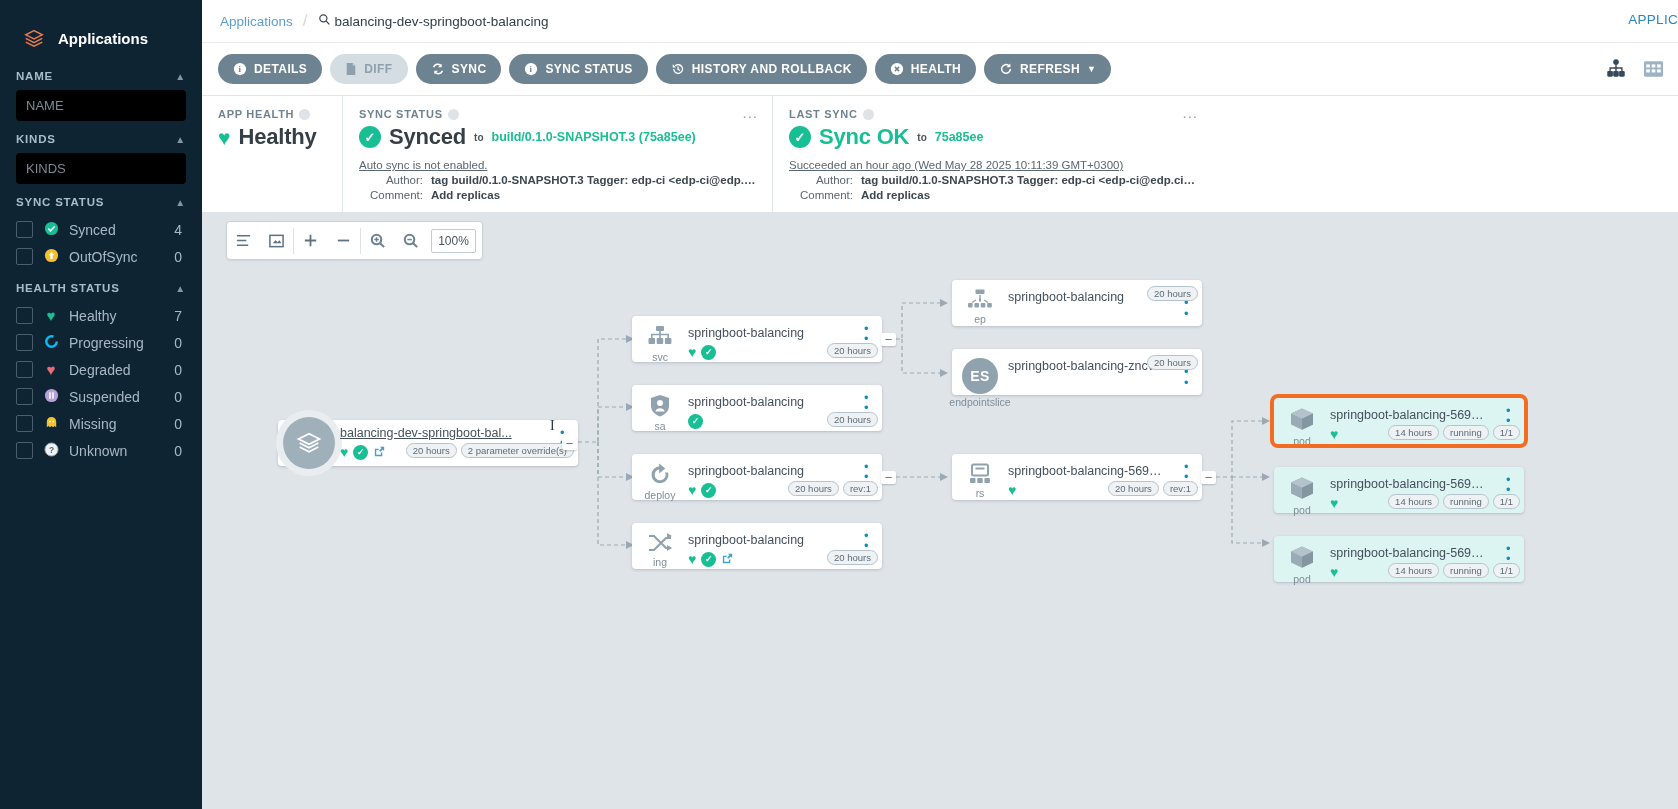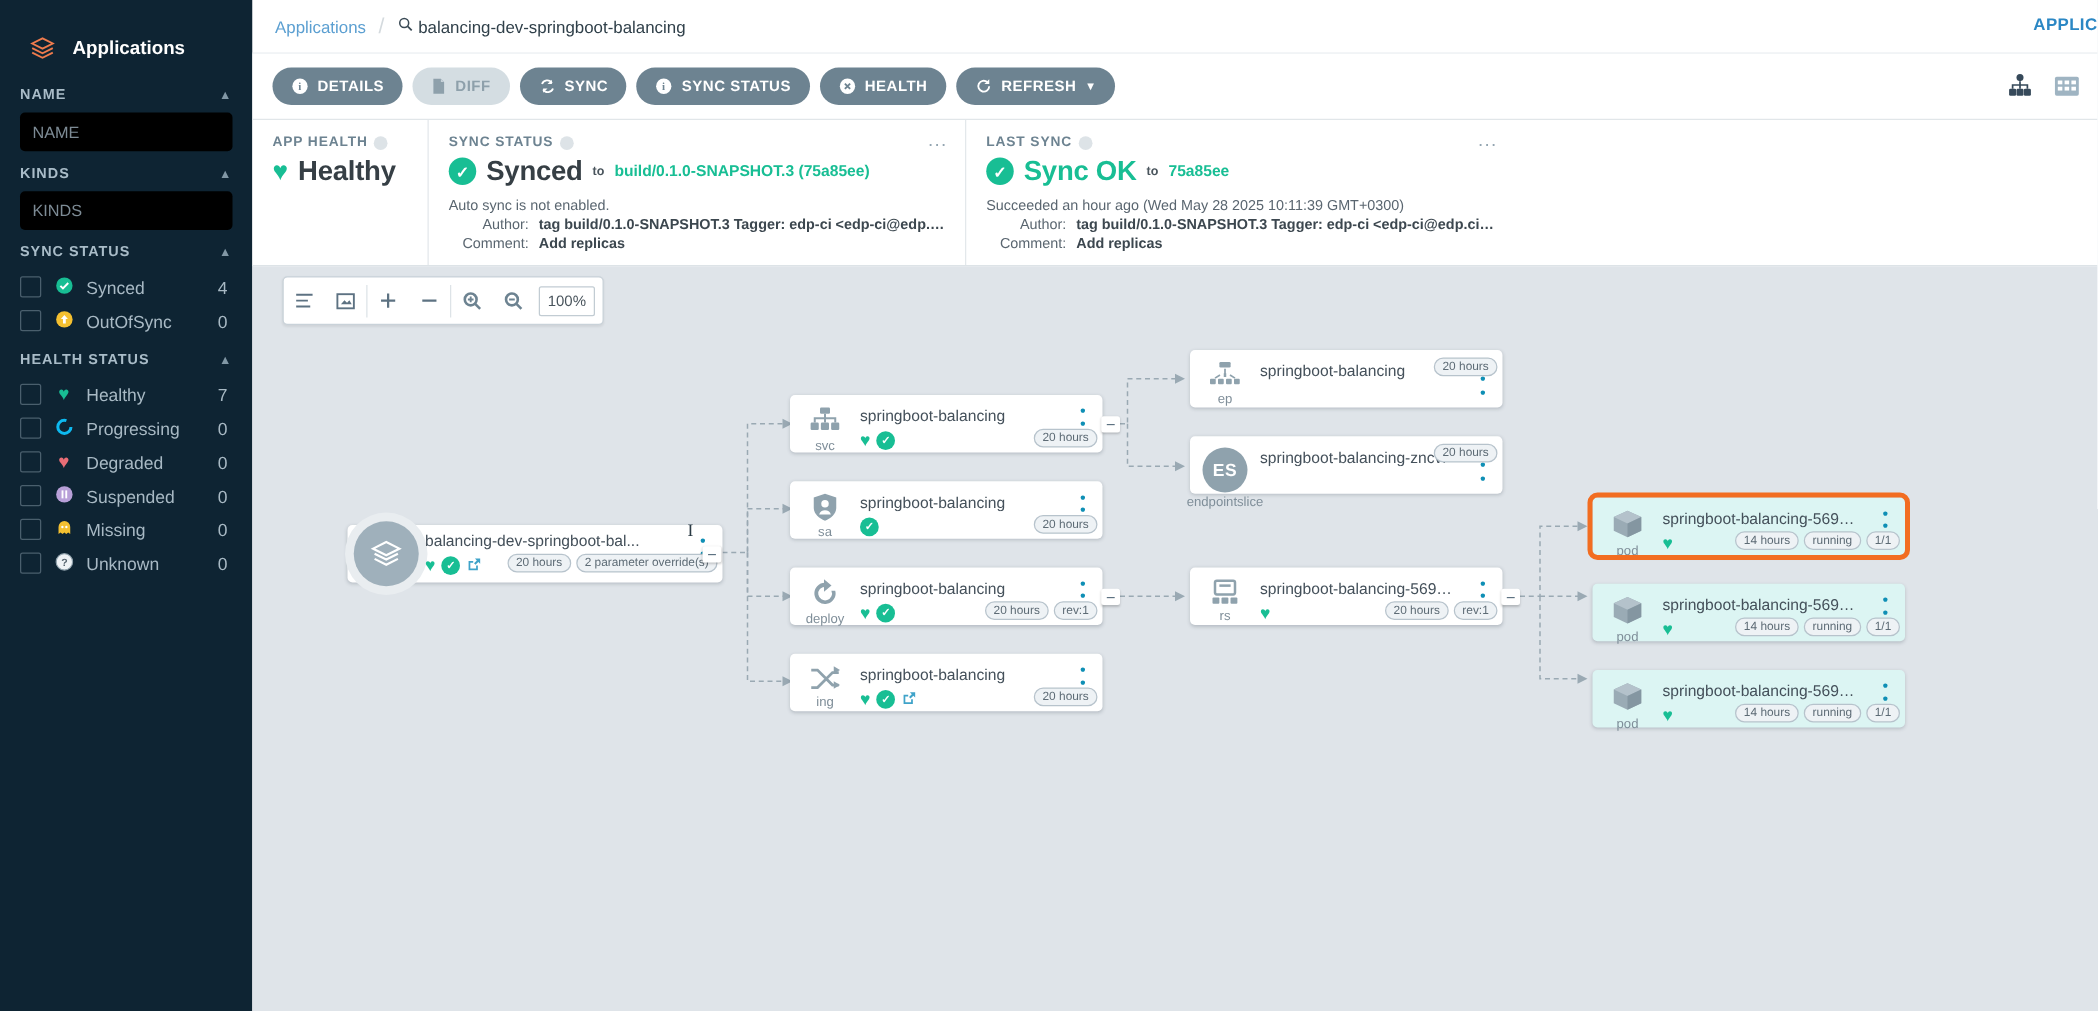--- a/index.html
+++ b/index.html
@@ -90,21 +90,21 @@
   .main { flex: 1; height: 809px; display: flex; flex-direction: column; background: #fff; position: relative; }
 
   .breadcrumb-bar {
     height: 43px; display: flex; align-items: center; padding: 0 18px;
     border-bottom: 1px solid #e8ecef; position: relative; flex: 0 0 43px;
   }
   .bc-link { color: #5b9fd1; font-size: 13.5px; cursor: pointer; }
   .bc-sep { color: #d4dade; margin: 0 10px; font-size: 17px; font-weight: 300; }
   .bc-search-ico { color: #3a4a55; font-size: 13px; margin-right: 4px; }
   .bc-current { color: #30404a; font-size: 13.5px; }
-  .bc-right { position: absolute; right: 0px; top: 12px; color: #2b87c4; font-size: 13.5px; font-weight: bold; letter-spacing: .3px; white-space: nowrap; }
+  .bc-right { position: absolute; right: 0px; top: 12px; color: #2b87c4; font-size: 13.5px; font-weight: normal; letter-spacing: .3px; white-space: nowrap; }
 
   .toolbar {
     height: 53px; display: flex; align-items: center; padding: 0 16px; gap: 8px;
     border-bottom: 1px solid #e1e6e9; position: relative; flex: 0 0 53px; background: #fff;
   }
   .tb-btn {
     display: inline-flex; align-items: center; gap: 7px;
     background: #6d8391; color: #fff; border: none; border-radius: 16px;
     height: 30px; padding: 0 15px; font-size: 12px; font-weight: bold;
     letter-spacing: .4px; cursor: pointer; font-family: "Liberation Sans", sans-serif;
@@ -129,21 +129,21 @@
   .help-dot {
     width: 11px; height: 11px; border-radius: 50%; background: #dde3e7;
     display: inline-block; cursor: pointer;
   }
   .sp-kebab { position: absolute; right: 14px; top: 8px; color: #93a5b1; font-size: 15px; letter-spacing: 1px; cursor: pointer; }
   .sp-main { display: flex; align-items: center; gap: 8px; }
   .sp-big { font-size: 22px; color: #363f45; font-weight: bold; letter-spacing: -.2px; }
   .sp-big.green { color: #18be94; }
   .sp-to { font-size: 10px; color: #4a555d; font-weight: bold; }
   .sp-rev { font-size: 12.5px; color: #18be94; font-weight: bold; }
-  .sp-sub { font-size: 11.5px; color: #5a6670; margin-top: 9px; }
+  .sp-sub { font-size: 11.5px; color: #5a6670; margin-top: 9px; text-decoration: underline; }
   .sp-kv { display: flex; font-size: 11.5px; margin-top: 3px; max-width: 100%; }
   .sp-k { color: #5a6670; width: 64px; text-align: right; flex: 0 0 64px; }
   .sp-v { color: #3c474f; font-weight: bold; margin-left: 8px; overflow: hidden; white-space: nowrap; text-overflow: ellipsis; }
   .heart { color: #18be94; font-size: 21px; line-height: 1; }
   .okcircle {
     width: 22px; height: 22px; border-radius: 50%; background: #18be94;
     display: inline-flex; align-items: center; justify-content: center;
     color: #fff; font-size: 13px; font-weight: bold; flex: 0 0 22px;
   }
 
@@ -393,20 +393,32 @@
         <span>SYNC</span>
       </button>
       <button class="tb-btn">
         <span class="tb-ico">
           <svg width="14" height="14" viewBox="0 0 16 16">
               <circle cx="8" cy="8" r="7" fill="#fff"></circle>
               <text x="8" y="11.6" font-size="10" font-weight="bold" fill="#6d8391" text-anchor="middle" font-family="serif">i</text>
             </svg>
         </span>
         <span>SYNC STATUS</span>
+      </button>
+      <button class="tb-btn">
+        <span class="tb-ico">
+          <svg width="14" height="14" viewBox="0 0 16 16">
+              <g fill="none" stroke="#fff" stroke-width="1.5">
+          <path d="M3.2 8a5 5 0 1 0 1.6-3.6"></path>
+                <path d="M8 5v3.3l2.2 1.4"></path>
+              </g>
+              <path d="M2 2.6v3.6h3.6z" fill="#fff"></path>
+            </svg>
+        </span>
+        <span>HISTORY AND ROLLBACK</span>
       </button>
       <button class="tb-btn">
         <span class="tb-ico">
           <svg width="14" height="14" viewBox="0 0 16 16">
               <circle cx="8" cy="8" r="7" fill="#fff"></circle>
           <path d="M5.6 5.6l4.8 4.8M10.4 5.6l-4.8 4.8" stroke="#6d8391" stroke-width="1.7"></path>
             </svg>
         </span>
         <span>HEALTH</span>
       </button>
@@ -594,21 +606,21 @@
             <svg width="28" height="28" viewBox="0 0 24 24">
                 <g fill="none" stroke="#fff" stroke-width="1.5">
             <path d="M12 4 3 8.5 12 13l9-4.5z"></path>
                   <path d="M4 12 12 16l8-4"></path>
                   <path d="M4 15.5 12 19.5l8-4"></path>
                 </g>
               </svg>
           </div>
         </div>
         <div class="n-body" style="padding-top:6px;">
-          <div class="n-title" style="max-width:185px;">balancing-dev-springboot-bal...</div>
+          <div class="n-title" style="max-width:185px;text-decoration:underline;">balancing-dev-springboot-bal...</div>
           <div class="n-status">
             <span class="n-heart">♥</span>
             <span class="n-ok">✓</span>
             <span class="n-ext">
               <svg width="13" height="13" viewBox="0 0 14 14">
                   <path d="M2 4h4v1.5H3.5v5h5V8H10v4H2z" fill="#3fa3c9"></path>
                   <path d="M7.5 2H12v4.5l-1.6-1.6L8 7.3 6.7 6l2.4-2.4z" fill="#3fa3c9"></path>
                 </svg>
             </span>
           </div>

